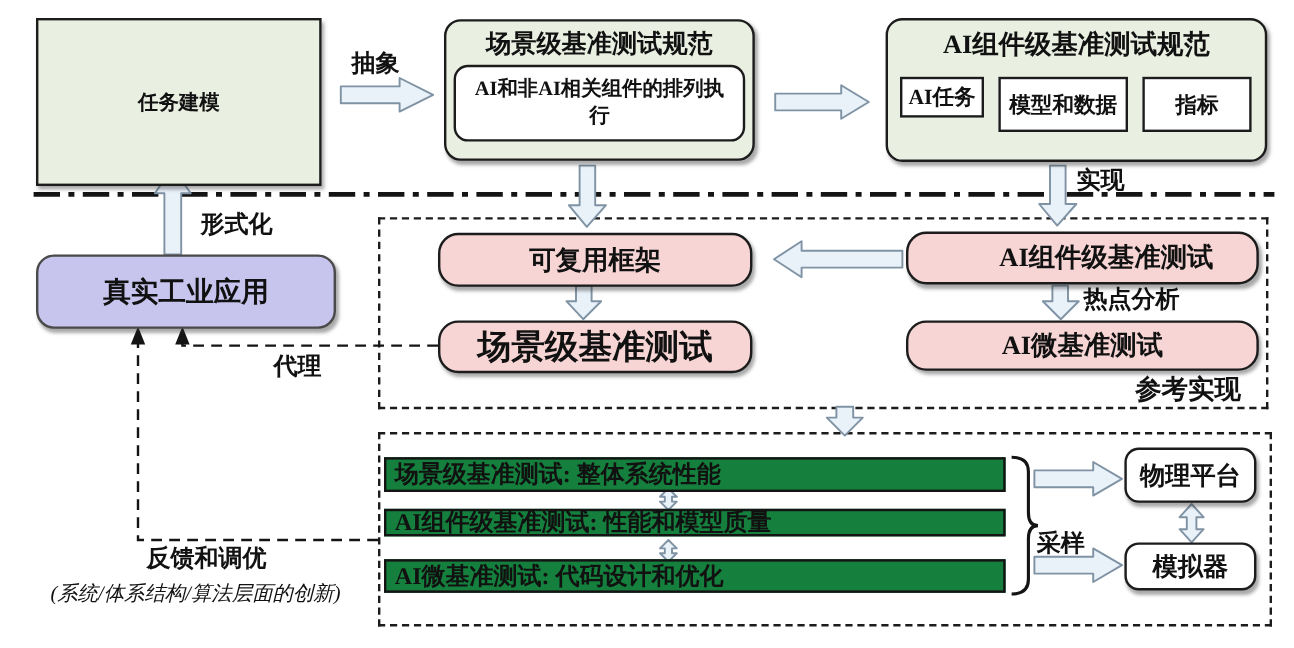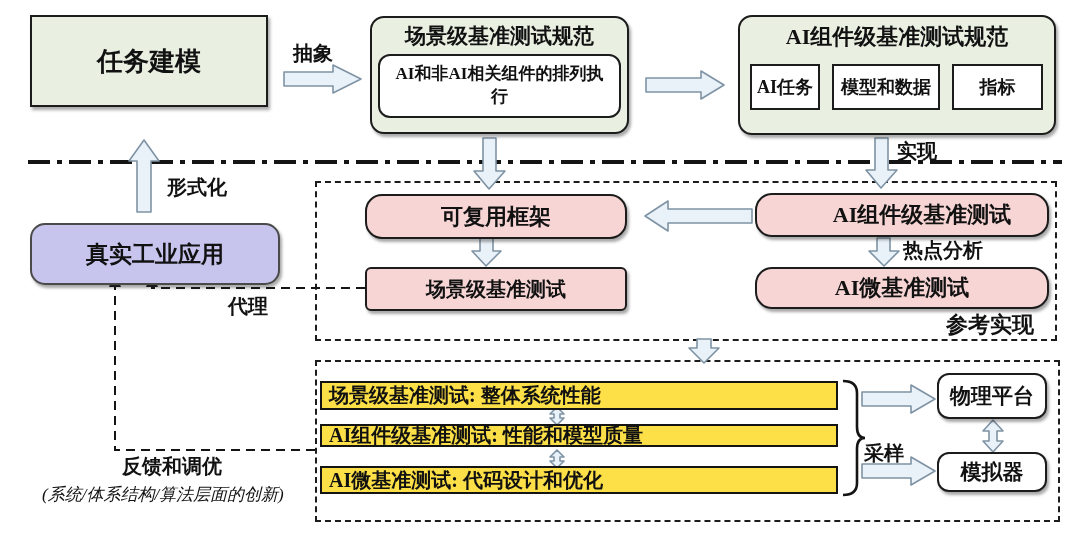--- a/index.html
+++ b/index.html
@@ -16,21 +16,21 @@
   .shadow{box-shadow:2px 3px 3px rgba(40,40,40,0.40);}
   .green{background:#e9f0e2;}
   .pink{background:#f6d5d4;}
   .purple{background:#c7c5ee;}
   .rounded{border-radius:15px;}
   .dashedbox{position:absolute;box-sizing:border-box;border:2px dashed #1c1c1c;background:transparent;z-index:1;}
   .lbl{position:absolute;z-index:4;font-weight:600;font-size:20px;line-height:1.1;white-space:nowrap;}
   .title{font-weight:700;}
   .spec{flex-direction:column;justify-content:flex-start;border-width:2.5px;border-radius:14px;}
   .row{
-    position:absolute;box-sizing:border-box;z-index:3;background:#fde047;border:2px solid #141414;
+    position:absolute;box-sizing:border-box;z-index:3;background:#15803d;border:2px solid #141414;
     display:flex;align-items:center;justify-content:flex-start;padding-left:7px;
     font-size:20px;font-weight:600;white-space:nowrap;
   }
   #watermark{
     position:absolute;z-index:5;font-size:22px;font-weight:700;color:#8f8f8f;opacity:.85;
     letter-spacing:1px;text-shadow:1px 1px 0 #fff,-1px -1px 0 #d9d9d9;white-space:nowrap;
   }
 </style>
 </head>
 <body>
@@ -65,52 +65,52 @@
       <polygon points="557,407 564,414 560,414 560,418 564,418 557,425 550,418 554,418 554,414 550,414"></polygon>
       <polygon points="557,450 564,457 560,457 560,461 564,461 557,468 550,461 554,461 554,457 550,457"></polygon>
       <polygon points="137,212 137,161 129,161 144,140 159,161 151,161 151,212"></polygon>
       <polygon points="818,77 824,77 824,70 832,85 824,100 824,93 818,93"></polygon>
       <polygon points="938,77 944,77 944,70 952,85 944,100 944,93 938,93"></polygon>
     </g>
 
     <path d="M 843 381 Q 857 381 857 393 L 857 427 Q 857 438 865 438 Q 857 438 857 449 L 857 483 Q 857 495 843 495" fill="none" stroke="#141414" stroke-width="2.6"></path>
   </svg>
 
-  <div class="box green shadow" style="left:30px;top:15px;width:238px;height:92px;border-width:2.5px;font-size:26px;font-weight:600;">
+  <div class="box green shadow" style="left:30px;top:15px;width:238px;height:140px;border-width:2.5px;font-size:17px;font-weight:600;">
     <span>任务建模</span>
   </div>
 
   <div class="box green shadow spec" style="left:370px;top:16px;width:259px;height:118px;padding-top:4px;">
     <div class="title" style="font-size:21px;">场景级基准测试规范</div>
     <div class="box" style="position:relative;width:243px;height:64px;margin-top:4px;border-radius:12px;font-size:17px;font-weight:600;padding:0 8px;line-height:1.35;">
       <span>AI和非AI相关组件的排列执行</span>
     </div>
   </div>
 
   <div class="box green shadow spec" style="left:738px;top:15px;width:318px;height:120px;padding-top:5px;">
     <div class="title" style="font-size:22px;">AI组件级基准测试规范</div>
-    <div class="box" style="left:10px;top:47px;width:70px;height:46px;font-size:18px;font-weight:600;">
+    <div class="box" style="left:10px;top:47px;width:70px;height:34px;font-size:18px;font-weight:600;">
       <span>AI任务</span>
     </div>
     <div class="box" style="left:92px;top:47px;width:108px;height:46px;font-size:18px;font-weight:600;">
       <span>模型和数据</span>
     </div>
     <div class="box" style="left:212px;top:47px;width:91px;height:46px;font-size:18px;font-weight:600;">
       <span>指标</span>
     </div>
   </div>
 
-  <div class="box purple shadow rounded" style="left:30px;top:212px;width:250px;height:62px;border-width:2.5px;border-color:#4a4a4a;font-size:23px;font-weight:700;margin-top:11px;">
+  <div class="box purple shadow rounded" style="left:30px;top:212px;width:250px;height:62px;border-width:2.5px;border-color:#4a4a4a;font-size:23px;font-weight:700;">
     <span>真实工业应用</span>
   </div>
 
   <div class="box pink shadow" style="left:365px;top:194px;width:262px;height:45px;border-width:2.4px;border-radius:17px;font-size:22px;font-weight:700;">
     <span>可复用框架</span>
   </div>
-  <div class="box pink shadow" style="left:365px;top:267px;width:262px;height:44px;border-width:2.4px;border-radius:6px;font-size:20px;font-weight:700;">
+  <div class="box pink shadow" style="left:365px;top:267px;width:262px;height:44px;border-width:2.4px;border-radius:17px;font-size:28px;font-weight:700;">
     <span>场景级基准测试</span>
   </div>
   <div class="box pink shadow" style="left:755px;top:193px;width:294px;height:44px;border-width:2.4px;border-radius:17px;font-size:22px;font-weight:700;padding-left:40px;">
     <span>AI组件级基准测试</span>
   </div>
   <div class="box pink shadow" style="left:755px;top:267px;width:294px;height:42px;border-width:2.4px;border-radius:17px;font-size:22px;font-weight:700;">
     <span>AI微基准测试</span>
   </div>
 
   <div class="row" style="left:320px;top:381px;width:518px;height:29px;">

